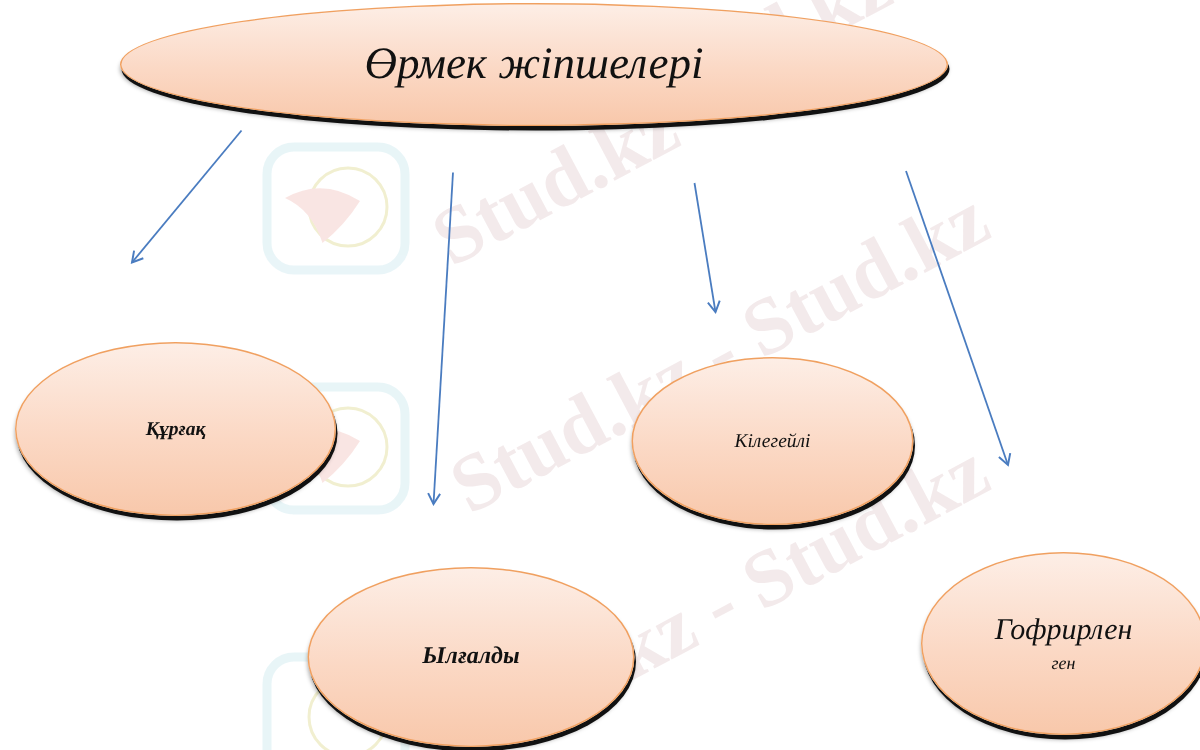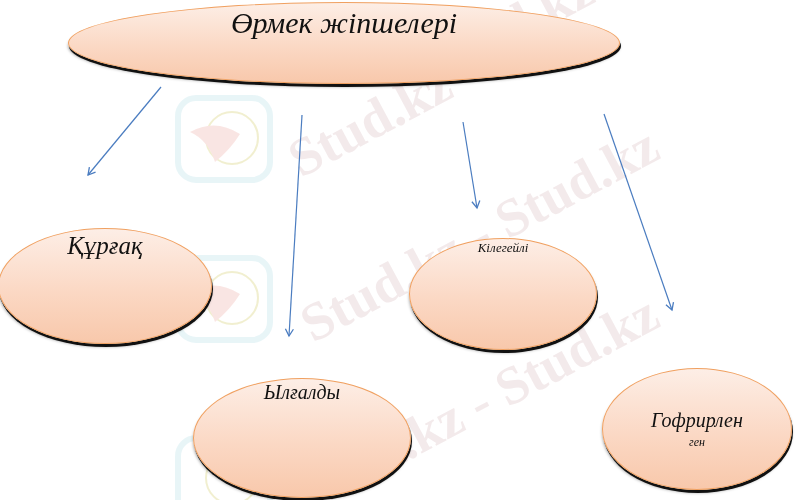--- a/index.html
+++ b/index.html
@@ -1,21 +1,21 @@
 <!DOCTYPE html>
 <html><head>
 <meta charset="utf-8">
 <style>
   html, body { margin:0; padding:0; }
   body { width:800px; height:500px; position:relative; overflow:hidden; background:#ffffff; font-family:"Liberation Serif","DejaVu Serif",serif; }
   .wm { position:absolute; left:0; top:0; width:800px; height:500px; pointer-events:none; }
   .wm-text { position:absolute; font-family:"Liberation Serif",serif; font-weight:bold; font-size:54px; color:rgba(200,160,165,0.22); transform:rotate(-28deg); transform-origin:left top; white-space:nowrap; }
-  .node { position:absolute; border-radius:50%; display:flex; justify-content:center; text-align:center;
+  .node { position:absolute; border-radius:50%; display:flex; align-items:center; justify-content:center; text-align:center;
           background:linear-gradient(to bottom, #fdeee6 0%, #fbd8c4 55%, #f8c8ab 100%);
-          border:1.5px solid #f0a060; box-shadow: 1px 3px 0 #111, 0 3px 3px rgba(0,0,0,0.35); box-sizing:border-box; }
+          border:1.5px solid #f0a060; box-shadow: 1px 3px 0 #111, 0 3px 3px rgba(0,0,0,0.35); box-sizing:border-box;margin-left:12px; }
   .node span { font-style:italic; color:#111; line-height:1.35; }
   svg.arrows { position:absolute; left:0; top:0; }
 </style>
 </head>
 <body>
 
 <div class="wm">
   <svg width="800" height="500" style="position:absolute;left:0;top:0">
     <g opacity="0.35">
       <rect x="178" y="98" width="92" height="82" rx="18" fill="none" stroke="#bfe3ea" stroke-width="6"></rect>
@@ -48,27 +48,27 @@
   <line x1="302" y1="115" x2="289" y2="336" stroke="#4a7cc0" stroke-width="1.2" marker-end="url(#ah)"></line>
   <line x1="463" y1="122" x2="477" y2="208" stroke="#4a7cc0" stroke-width="1.2" marker-end="url(#ah)"></line>
   <line x1="604" y1="114" x2="672" y2="310" stroke="#4a7cc0" stroke-width="1.2" marker-end="url(#ah)"></line>
 </svg>
 
 <div class="node" style="left:68px;top:2px;width:552px;height:82px;">
   <span style="font-size:30px;">Өрмек жіпшелері</span>
 </div>
 
 <div class="node" style="left:-2px;top:228px;width:214px;height:116px;">
-  <span style="font-size:25px;">Құрғақ</span>
+  <span style="font-size:13px;font-weight:bold;">Құрғақ</span>
 </div>
 
 <div class="node" style="left:409px;top:238px;width:188px;height:112px;">
   <span style="font-size:13px;">Кілегейлі</span>
 </div>
 
 <div class="node" style="left:193px;top:378px;width:218px;height:120px;">
-  <span style="font-size:20px;">Ылғалды</span>
+  <span style="font-size:16px;font-weight:bold;">Ылғалды</span>
 </div>
 
 <div class="node" style="left:602px;top:368px;width:190px;height:122px;flex-direction:column;">
   <span style="font-size:20px;">Гофрирлен</span>
   <span style="font-size:12px;">ген</span>
 </div>
 
 </body></html>

